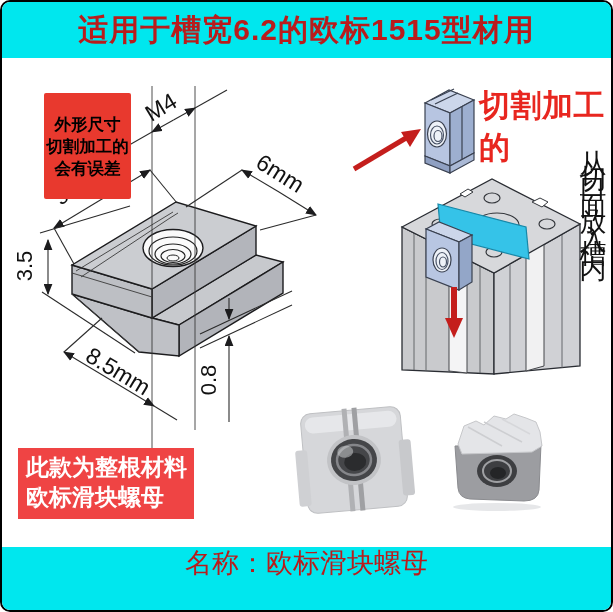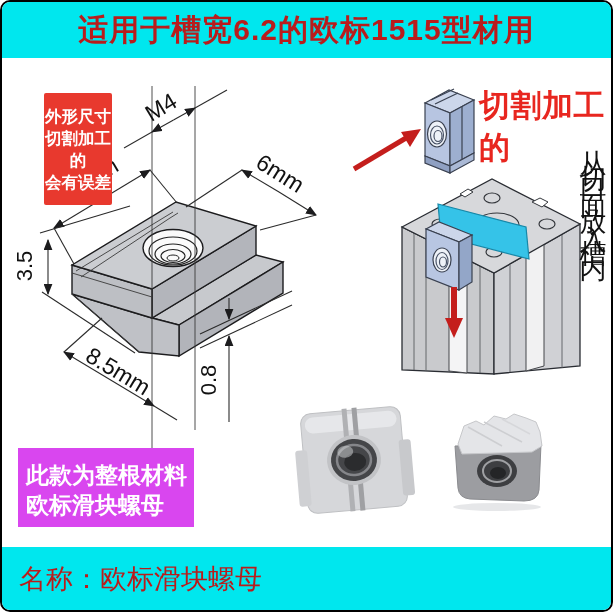--- a/index.html
+++ b/index.html
@@ -11,34 +11,34 @@
   .banner {
     position:absolute; left:0; right:0; background:#00e7ee; color:#b91c1c;
   }
   .banner.top {
     top:0; height:56px; border-radius:7px 7px 0 0;
     display:flex; align-items:center; justify-content:center;
     font-size:30px; font-weight:600; letter-spacing:1px;
   }
   .banner.bottom {
     top:545px; bottom:0; border-radius:0 0 7px 7px;
-    display:flex; flex-direction:column; justify-content:center;
-    padding:0 17px; font-size:27px; line-height:32px;
+    display:flex; flex-direction:row; justify-content:center;
+    padding:0 5px; font-size:27px; line-height:32px;
   }
   .info-row { display:flex; justify-content:space-between; }
   .scene { position:absolute; left:0; top:0; }
   .warning-box {
-    position:absolute; left:42px; top:91px; width:68px;
-    background:#e8392e; color:#ffffff; font-size:16.5px; font-weight:bold;
-    line-height:1.34; text-align:center; padding:12px 0; border-radius:2px;
+    position:absolute; left:42px; top:91px; width:87px;
+    background:#e8392e; color:#000000; font-size:16.5px; font-weight:bold;
+    line-height:1.34; text-align:center; padding:20px 0; border-radius:2px;
   }
   .material-box {
     position:absolute; left:16px; top:446px; width:168px;
-    background:#d946ef; color:#fff; font-size:23px; font-weight:bold;
-    line-height:1.32; padding:12px 0 6px 8px;
+    background:#ef4444; color:#fff; font-size:23px; font-weight:bold;
+    line-height:1.32; padding:4px 0 6px 8px;
   }
   .usage-title {
     position:absolute; left:477px; top:83px;
     color:#e8261f; font-size:31px; font-weight:bold; letter-spacing:0.5px;
   }
   .side-note {
     position:absolute; right:5px; top:126px;
     writing-mode:vertical-rl; font-size:27px; color:#111;
     letter-spacing:15px; line-height:1;
   }

